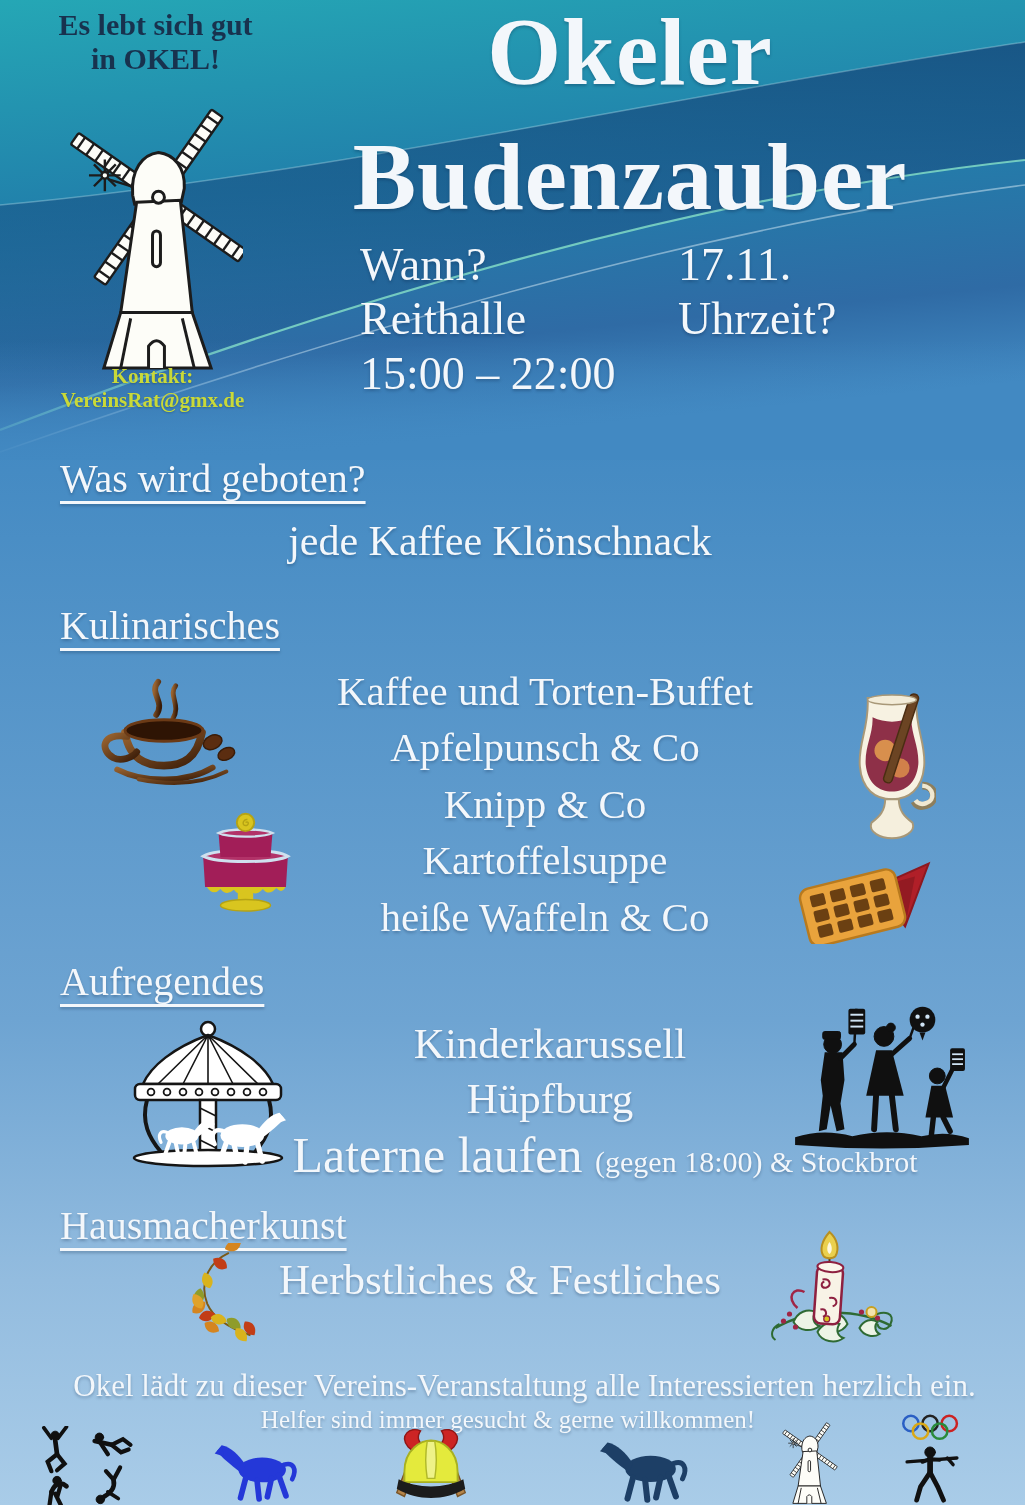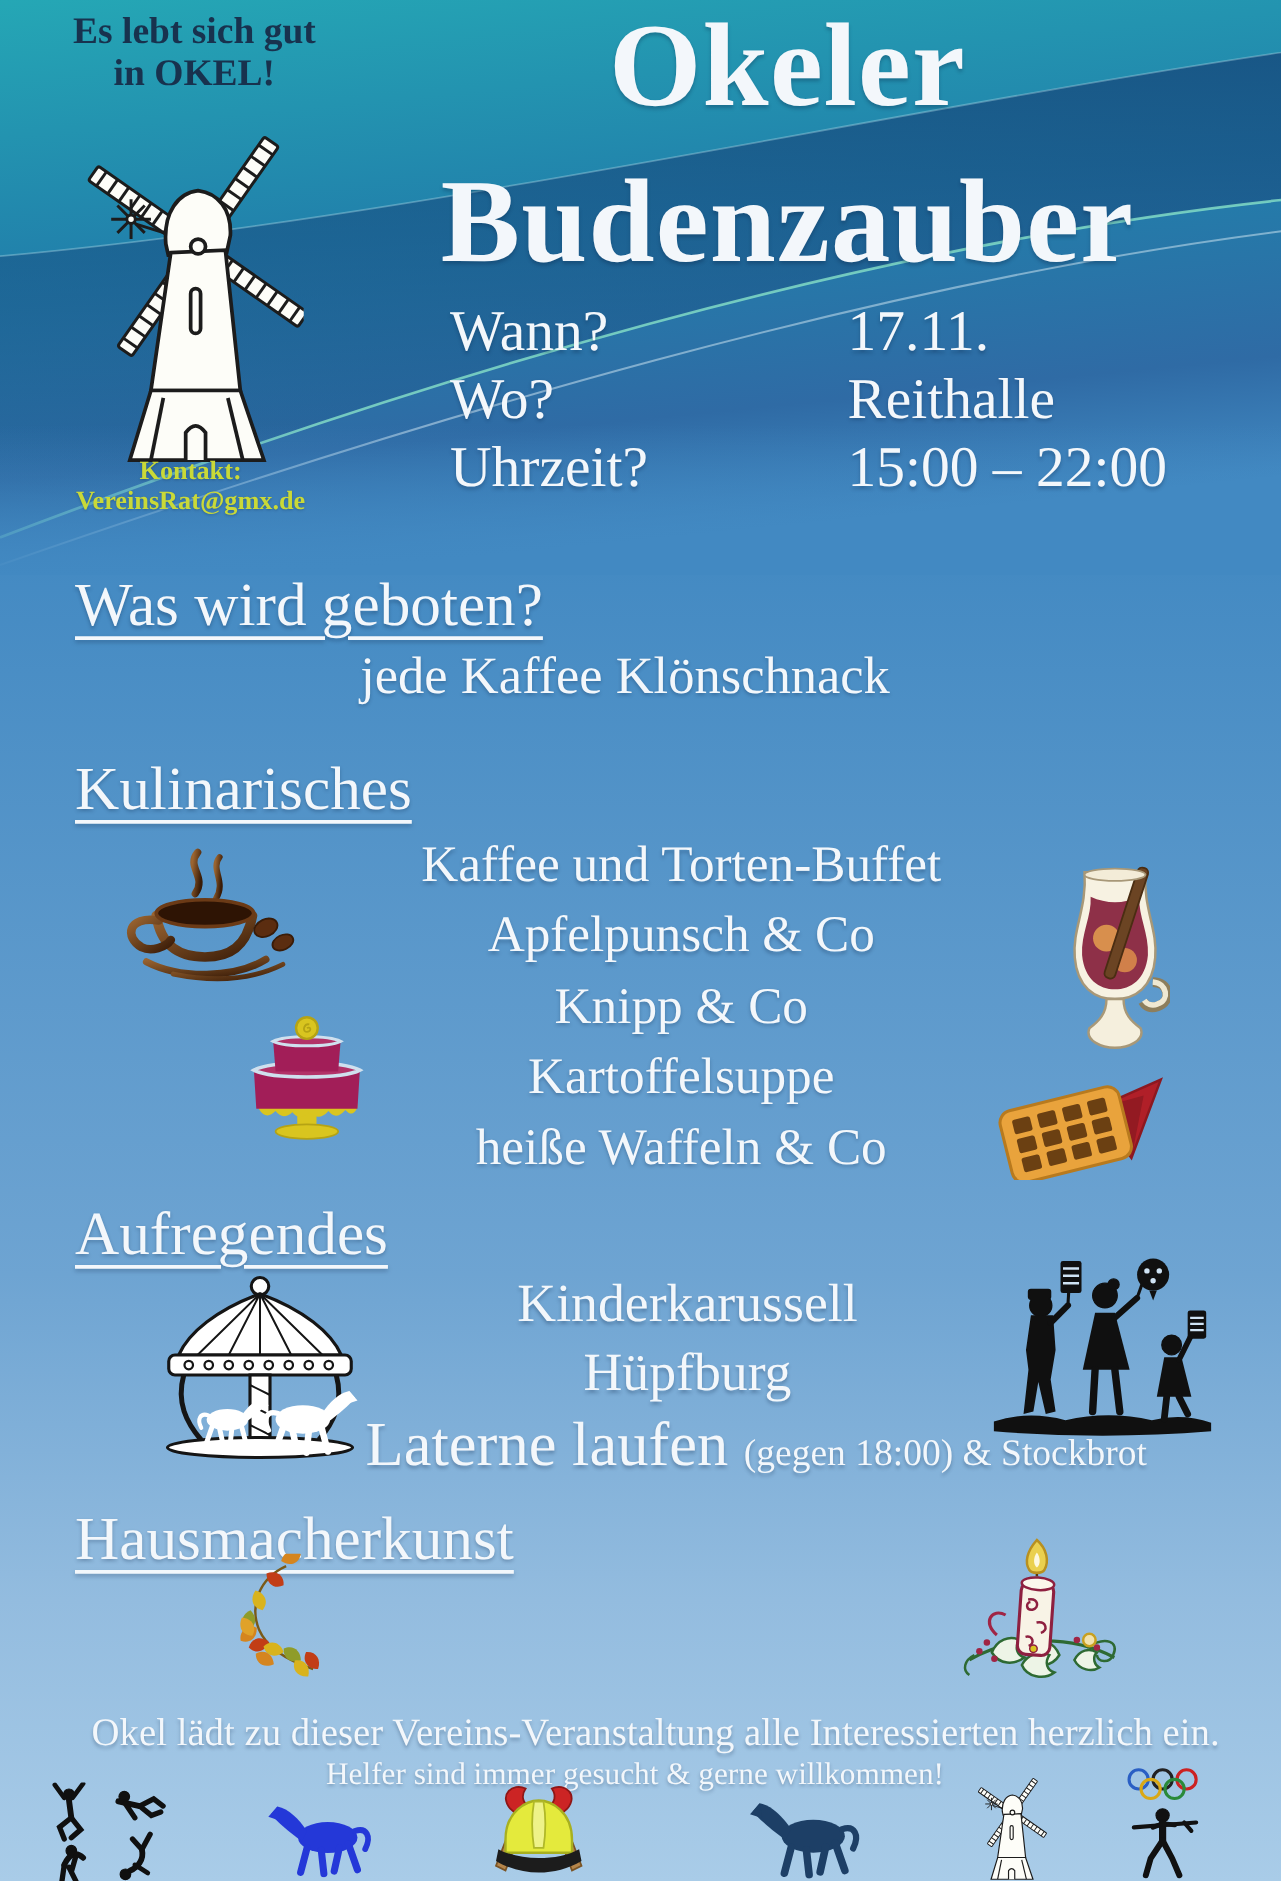--- a/index.html
+++ b/index.html
@@ -5,21 +5,21 @@
   html,body{margin:0;padding:0;background:#333;}
   .poster{
     position:relative;width:1025px;height:1505px;overflow:hidden;
     font-family:"Liberation Serif","DejaVu Serif",serif;
     background:linear-gradient(180deg,#4289c2 0px,#4289c2 430px,#6ea4d2 1020px,#93bcdf 1280px,#a9cce8 1505px);
   }
   .abs{position:absolute;}
   .white{color:#f3f7fb;text-shadow:0 2px 3px rgba(8,30,60,.28);}
   .center{text-align:center;}
   .heading{
-    font-size:49px;color:#f3f7fb;text-shadow:0 2px 3px rgba(8,30,60,.28);
+    font-size:40px;color:#f3f7fb;text-shadow:0 2px 3px rgba(8,30,60,.28);
     text-decoration:underline;text-underline-offset:9px;text-decoration-thickness:3px;
   }
   .tagline{font-size:30px;font-weight:700;color:#18324e;line-height:1.12;}
   .contact{font-size:21px;font-weight:700;color:#c9d938;line-height:1.12;text-shadow:0 1px 2px rgba(10,30,60,.3);}
   .title{font-size:95px;font-weight:700;line-height:1.32;letter-spacing:1px;}
   .details{display:grid;grid-template-columns:318px auto;font-size:46px;line-height:1.18;}
   .list{font-size:41px;line-height:1.375;}
   .list2{font-size:43px;line-height:1.28;}
   .lantern-main{font-size:50px;}
   .lantern-note{font-size:30px;}
@@ -114,21 +114,20 @@
   </div>
 
   <div class="abs white title center" style="left:235px;top:-10px;width:790px">
     <div>Okeler</div>
     <div>Budenzauber</div>
   </div>
 
   <div class="abs white details" style="left:360px;top:238px">
     <div>Wann?</div>
     <div>17.11.</div>
-    <div>Wo?</div>
     <div>Reithalle</div>
     <div>Uhrzeit?</div>
     <div>15:00 – 22:00</div>
   </div>
 
   <div class="abs heading" style="left:60px;top:455px">Was wird geboten?</div>
   <div class="abs white center" style="left:0;top:517px;width:1000px;font-size:42px">jede Kaffee Klönschnack</div>
 
   <div class="abs heading" style="left:60px;top:602px">Kulinarisches</div>
   <div class="abs white center list" style="left:65px;top:663px;width:960px">
@@ -279,20 +278,21 @@
       <rect x="159" y="56" width="15" height="23" rx="2" stroke="none"></rect>
       <g stroke="#cfe3f4" stroke-width="1.8">
           <line x1="161" y1="62" x2="172" y2="62"></line>
           <line x1="161" y1="67" x2="172" y2="67"></line>
           <line x1="161" y1="72" x2="172" y2="72"></line>
         </g>
     </g>
   </svg>
 
   <div class="abs heading" style="left:60px;top:1202px">Hausmacherkunst</div>
+  <div class="abs white center" style="left:0;top:1255px;width:1000px;font-size:43px">Herbstliches &amp; Festliches</div>
 
   <svg class="abs" style="left:162px;top:1243px" width="122" height="108" viewBox="0 0 120 110">
     <defs>
         <path id="leaf" d="M0,0 C5,-7 13,-7 17,0 C13,7 5,7 0,0 Z"></path>
       </defs>
     <path d="M66,10 C44,20 36,42 44,62 C50,76 64,86 88,94" fill="none" stroke="#7a5a18" stroke-width="2"></path>
     <use href="#leaf" transform="translate(62,6) rotate(-20)" fill="#d5851f"></use>
     <use href="#leaf" transform="translate(50,16) rotate(35)" fill="#c23d16"></use>
     <use href="#leaf" transform="translate(41,30) rotate(70)" fill="#d9b31d"></use>
     <use href="#leaf" transform="translate(37,46) rotate(100)" fill="#8f9c2a"></use>

